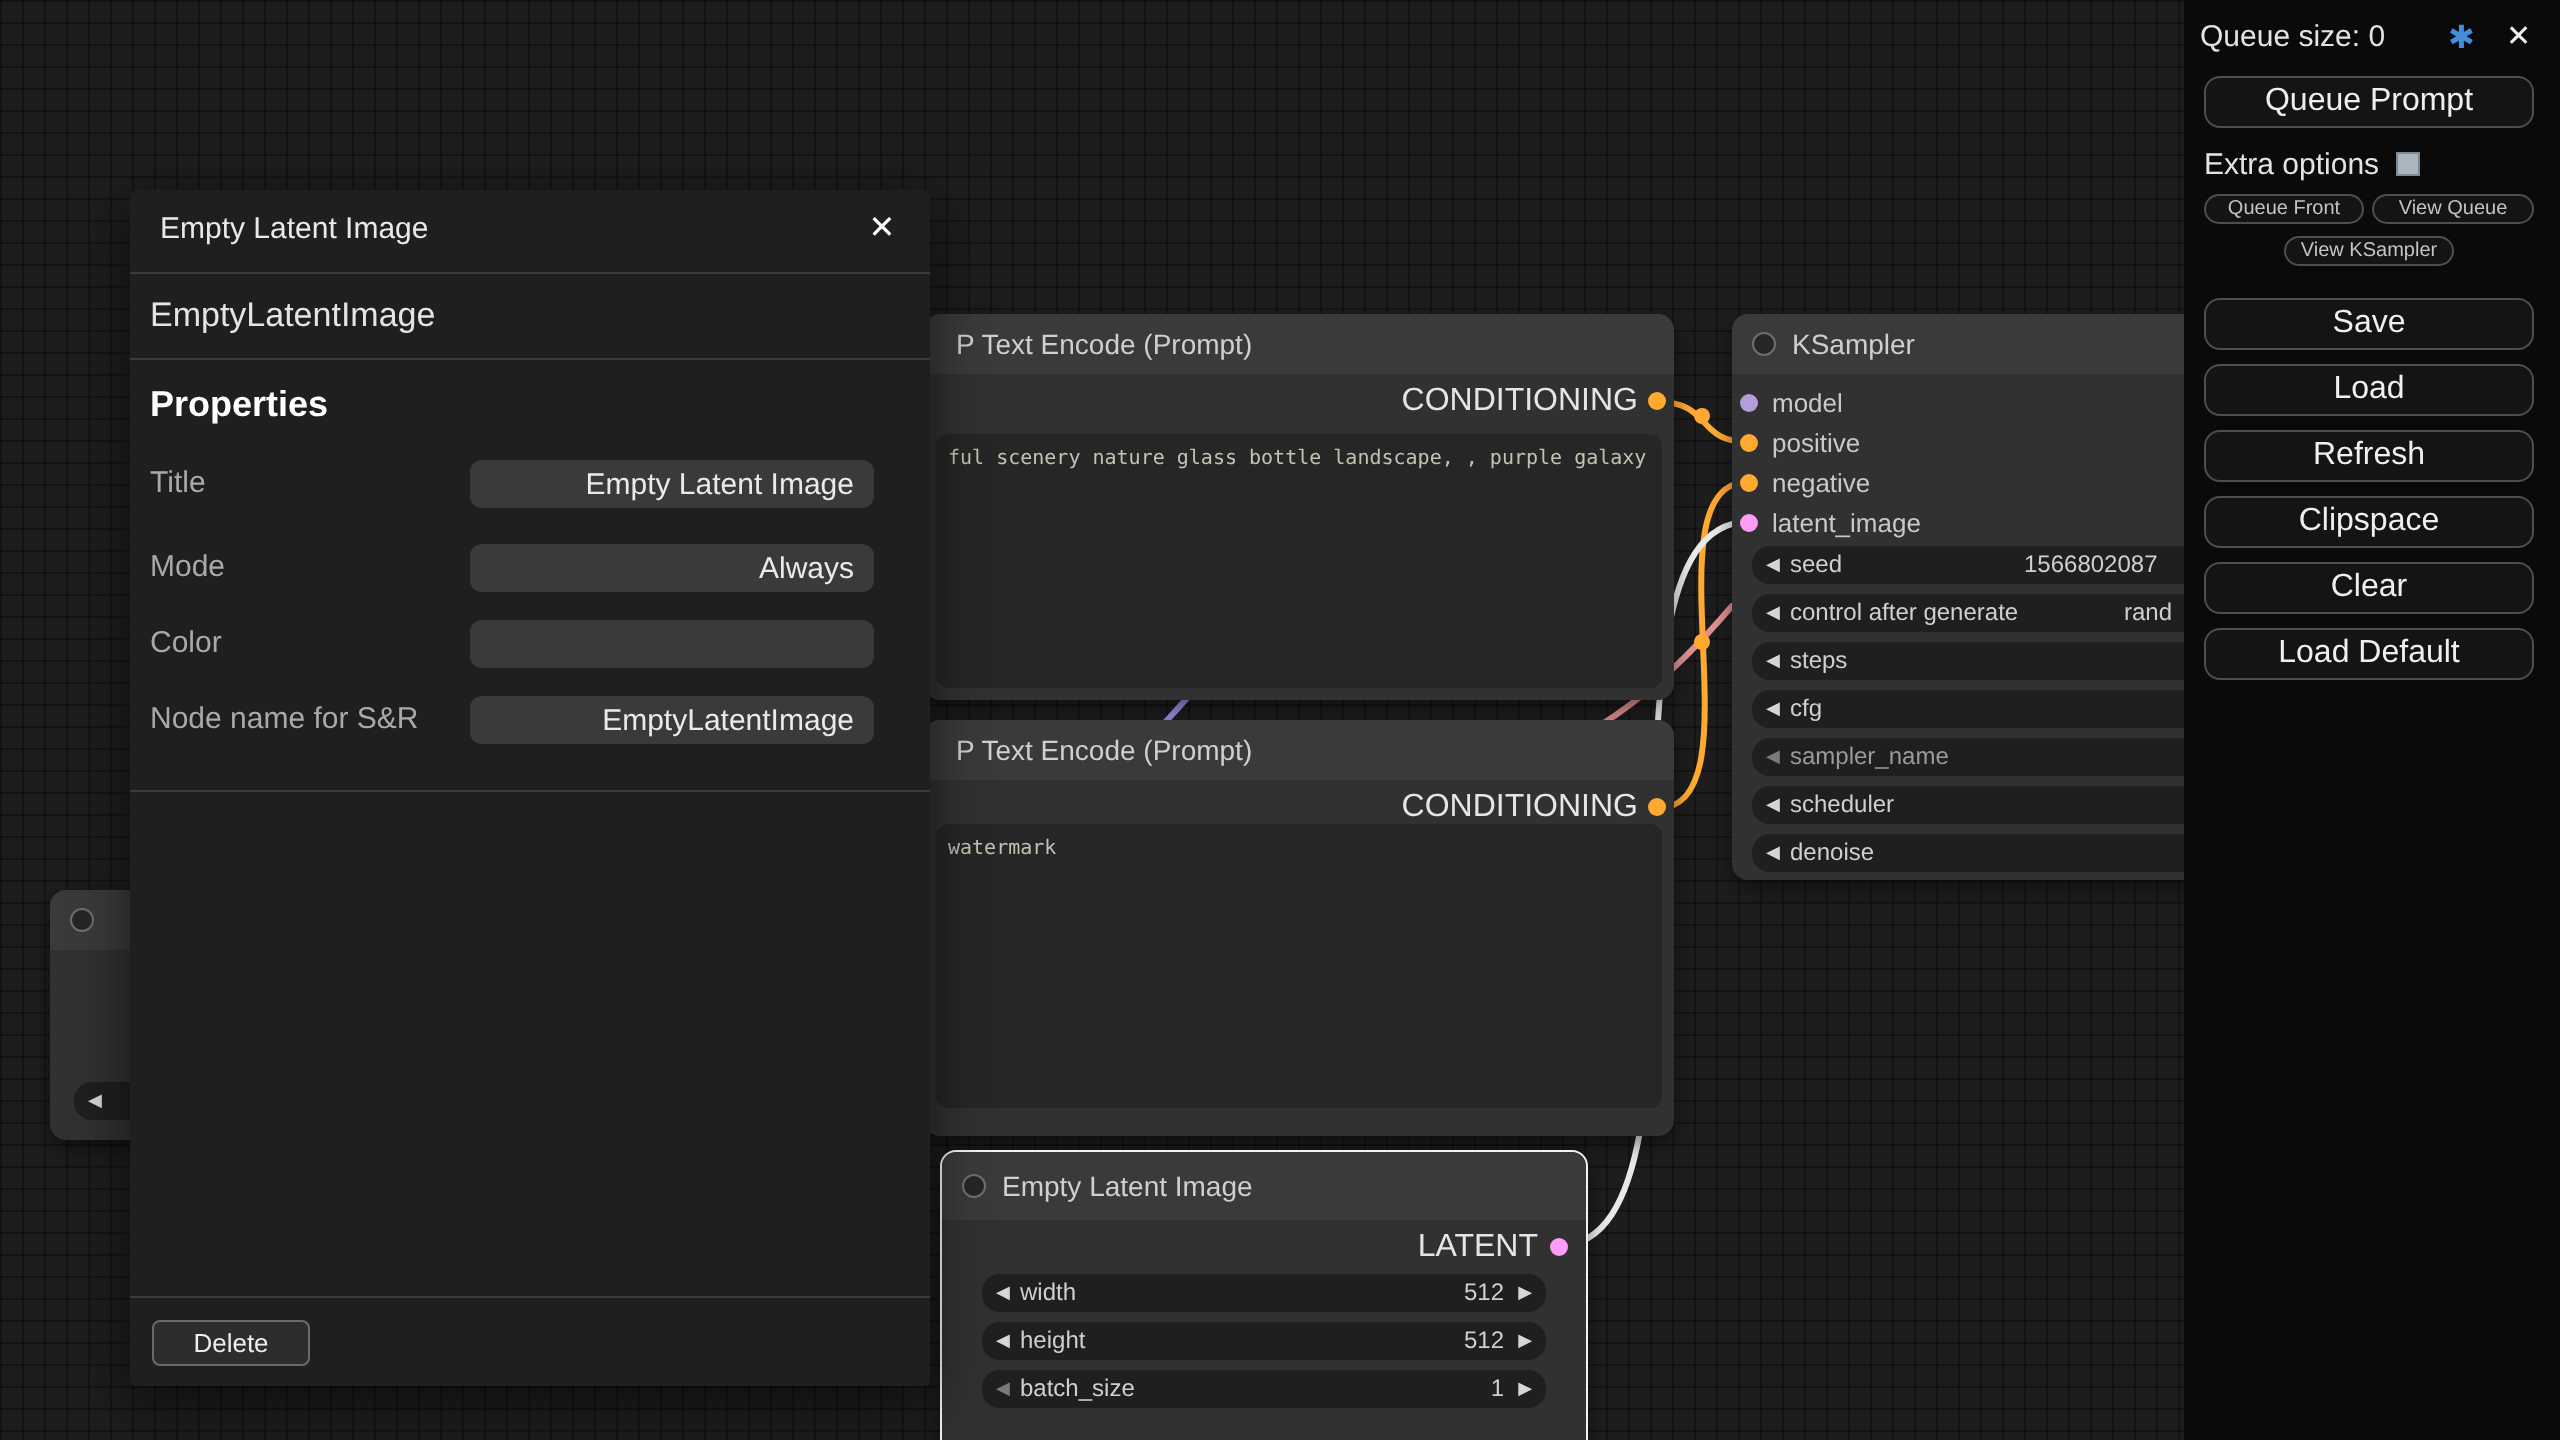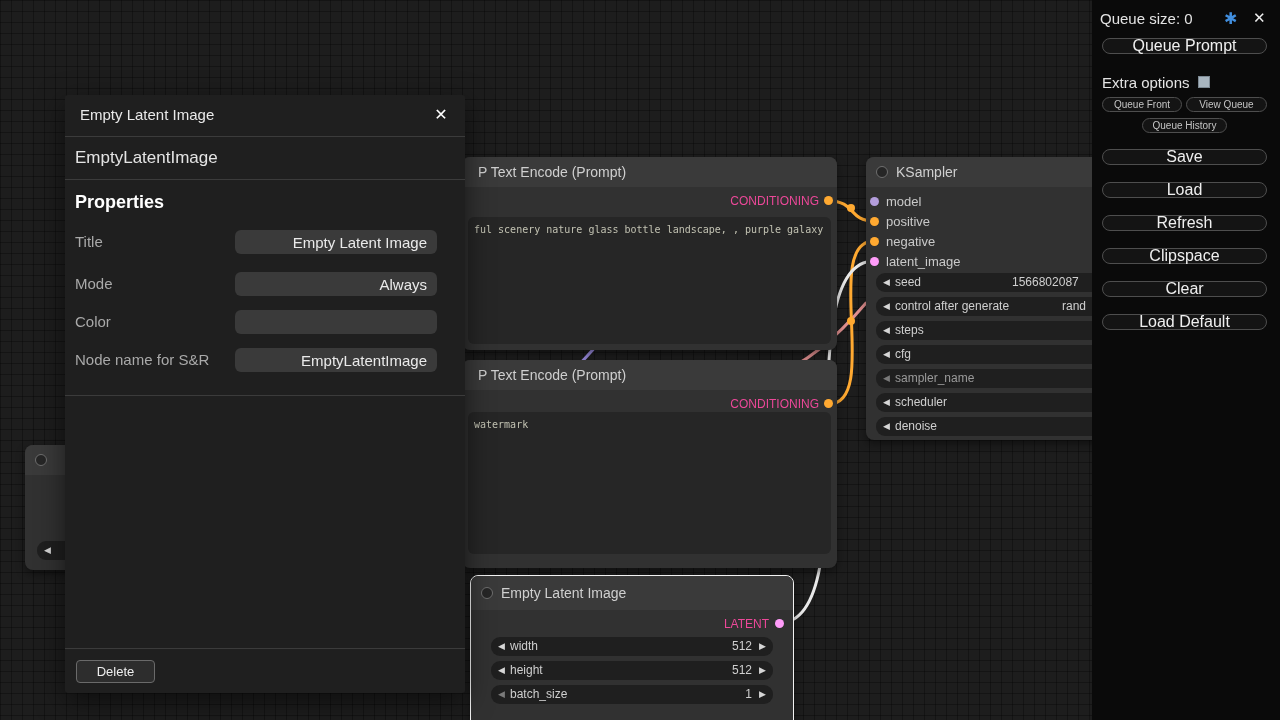--- a/index.html
+++ b/index.html
@@ -20,21 +20,21 @@
   .node{position:absolute;background:#313131;border-radius:8px;z-index:2;
         box-shadow:0 4px 10px rgba(0,0,0,.45);}
   .node.selected{border:1px solid #f2f2f2;}
   .node-header{height:30px;display:flex;align-items:center;background:#3a3a3a;
         border-radius:8px 8px 0 0;color:#cfcfcf;font-size:14px;}
   .header-dot{width:10px;height:10px;border-radius:50%;background:#262626;
         border:1px solid #6e6e6e;margin:0 8px 0 10px;flex:0 0 auto;}
   .slot-dot{width:9px;height:9px;border-radius:50%;position:absolute;}
   .cond-dot{background:#ffa931;} .latent-dot{background:#ff9cf9;}
   .model-dot{background:#b39ddb;}
-  .out-label{position:absolute;font-size:12px;color:#ec4899;text-align:right;}
+  .out-label{position:absolute;font-size:16px;color:#e5e5e5;text-align:right;}
   .in-row{position:absolute;display:flex;align-items:center;gap:7px;
         font-size:13px;color:#c9c9c9;height:16px;}
   .in-row .slot-dot{position:static;}
   .prompt-area{position:absolute;left:6px;right:6px;background:#262626;border-radius:6px;
         font-family:"DejaVu Sans Mono",monospace;font-size:10px;color:#c2c2b2;
         padding:6px 6px;line-height:13px;overflow:hidden;}
   .widget{position:absolute;background:#1f1f1f;border-radius:9px;height:19px;
         font-size:12px;color:#cfcfcf;}
   .widget .arrow{position:absolute;top:0;height:19px;line-height:19px;font-size:9px;color:#d6d6d6;}
   .widget .arrow.left{left:7px;} .widget .arrow.right{right:7px;}
@@ -66,21 +66,21 @@
         display:flex;align-items:center;justify-content:center;cursor:pointer;}
 
   
   .menu{position:absolute;left:1092px;top:0;width:188px;height:720px;background:#0a0a0a;z-index:10;}
   .m-queuesize{position:absolute;left:8px;top:10px;font-size:15px;color:#e3e3e3;}
   .m-settings{position:absolute;left:132px;top:9px;font-size:16px;color:#418ede;cursor:pointer;}
   .m-close{position:absolute;left:161px;top:9px;font-size:15px;color:#eee;cursor:pointer;}
   .m-btn{position:absolute;left:10px;width:165px;border:1px solid #4e4e4e;border-radius:8px;
         background:#141414;color:#efefef;display:flex;align-items:center;justify-content:center;
         box-sizing:border-box;cursor:pointer;}
-  .m-big{height:16px;font-size:16px;}
+  .m-big{height:26px;font-size:16px;}
   .m-sm{height:15px;font-size:10px;color:#c4c4c4;border-radius:8px;}
   .m-extra{position:absolute;left:10px;top:74px;width:168px;height:16px;display:flex;
         align-items:center;gap:8px;font-size:15px;color:#e3e3e3;}
   .m-check{width:10px;height:10px;background:#a9b6c0;border:1px solid #7d8a94;cursor:pointer;}
 </style>
 </head>
 <body>
 
 <div class="canvas"></div>
 
@@ -252,21 +252,21 @@
 
   <div class="m-btn m-big" style="top:38px;">Queue Prompt</div>
 
   <div class="m-extra">
     <span>Extra options</span>
     <span class="m-check"></span>
   </div>
 
   <div class="m-btn m-sm" style="left:10px;width:80px;top:97px;">Queue Front</div>
   <div class="m-btn m-sm" style="left:94px;width:81px;top:97px;">View Queue</div>
-  <div class="m-btn m-sm" style="left:50px;width:85px;top:118px;">Queue History</div>
+  <div class="m-btn m-sm" style="left:50px;width:85px;top:118px;">View KSampler</div>
 
   <div class="m-btn m-big" style="top:149px;">Save</div>
   <div class="m-btn m-big" style="top:182px;">Load</div>
   <div class="m-btn m-big" style="top:215px;text-align:right;">Refresh</div>
   <div class="m-btn m-big" style="top:248px;">Clipspace</div>
   <div class="m-btn m-big" style="top:281px;">Clear</div>
   <div class="m-btn m-big" style="top:314px;">Load Default</div>
 </div>
 
 </body></html>

